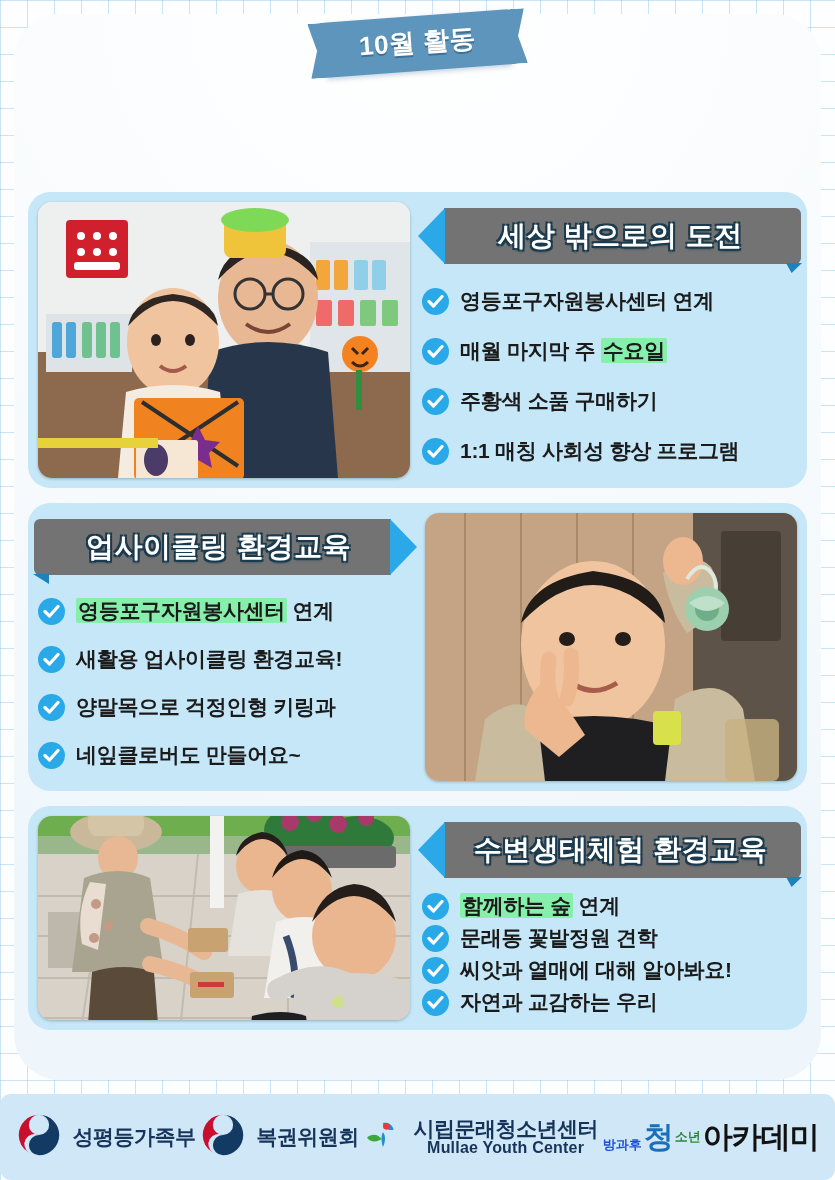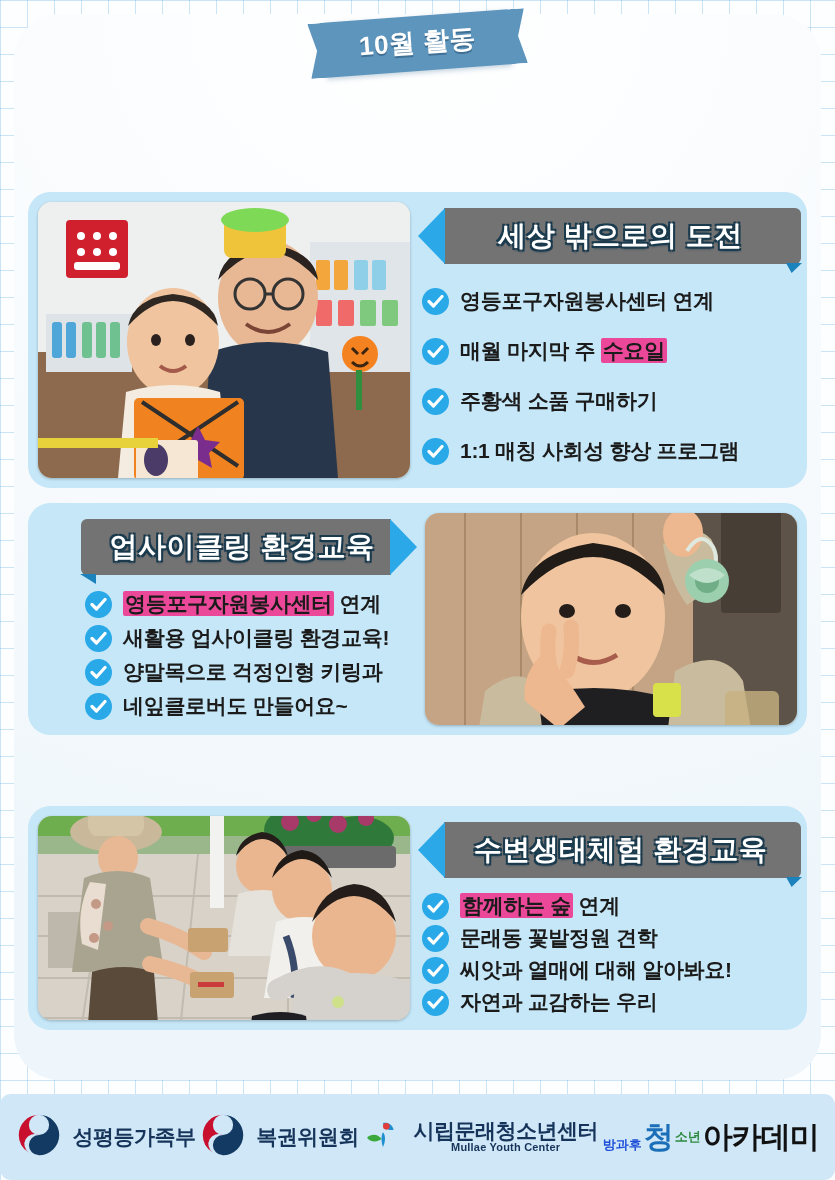--- a/index.html
+++ b/index.html
@@ -84,21 +84,21 @@
 
   
   .section {
     position:absolute;
     left:28px; right:28px;
     background:#c5e7f8;
     border-radius:22px;
     padding:0;
   }
   #section-1 { top:192px;  height:296px; }
-  #section-2 { top:503px;  height:232px;padding-left:47px; }
+  #section-2 { top:503px;  height:288px; }
   #section-3 { top:806px;  height:224px; }
 
   .sec-inner { position:relative; width:100%; height:100%; }
 
   
   .photo {
     position:absolute;
     top:10px; bottom:10px;
     width:372px;
     border-radius:14px;
@@ -196,21 +196,21 @@
   }
   .check svg { position:absolute; left:5px; top:6px; }
   .bullet-text {
     font-size:21px;
     font-weight:bold;
     color:#1b1b1b;
     letter-spacing:-.3px;
     white-space:nowrap;
   }
   .bullet-text .hl {
-    background:#ec4899;
+    background:#86efac;
     padding:1px 2px;
     border-radius:2px;
   }
 
   
   .footer {
     position:absolute;
     left:0; right:0; bottom:0;
     height:86px;
     background:#cfe7f7;
@@ -219,21 +219,21 @@
     justify-content:space-around;
     padding:0 14px;
     border-radius:11px;
   }
   .logo { display:flex; align-items:center; gap:10px; }
   .logo-text { display:flex; flex-direction:column; line-height:1.05; }
   .logo-ko {
     font-size:21px; font-weight:bold; color:#16335a; letter-spacing:-.5px;
   }
   .logo-en {
-    font-size:11px; font-weight:bold; color:#16335a; letter-spacing:.2px; text-align:center;
+    font-size:16px; font-weight:bold; color:#16335a; letter-spacing:.2px; text-align:center;
   }
   .acad { display:flex; align-items:flex-end; gap:2px; }
   .acad-pre { font-size:13px; font-weight:bold; color:#1d4ed8; margin-bottom:4px; }
   .acad-big { font-size:30px; font-weight:bold; color:#111; letter-spacing:-1px; }
   .acad-cheong { color:#1b6fb8; }
   .acad-small { font-size:13px; font-weight:bold; color:#2e8b3f; margin-bottom:12px; }
 </style>
 </head>
 <body>
 

